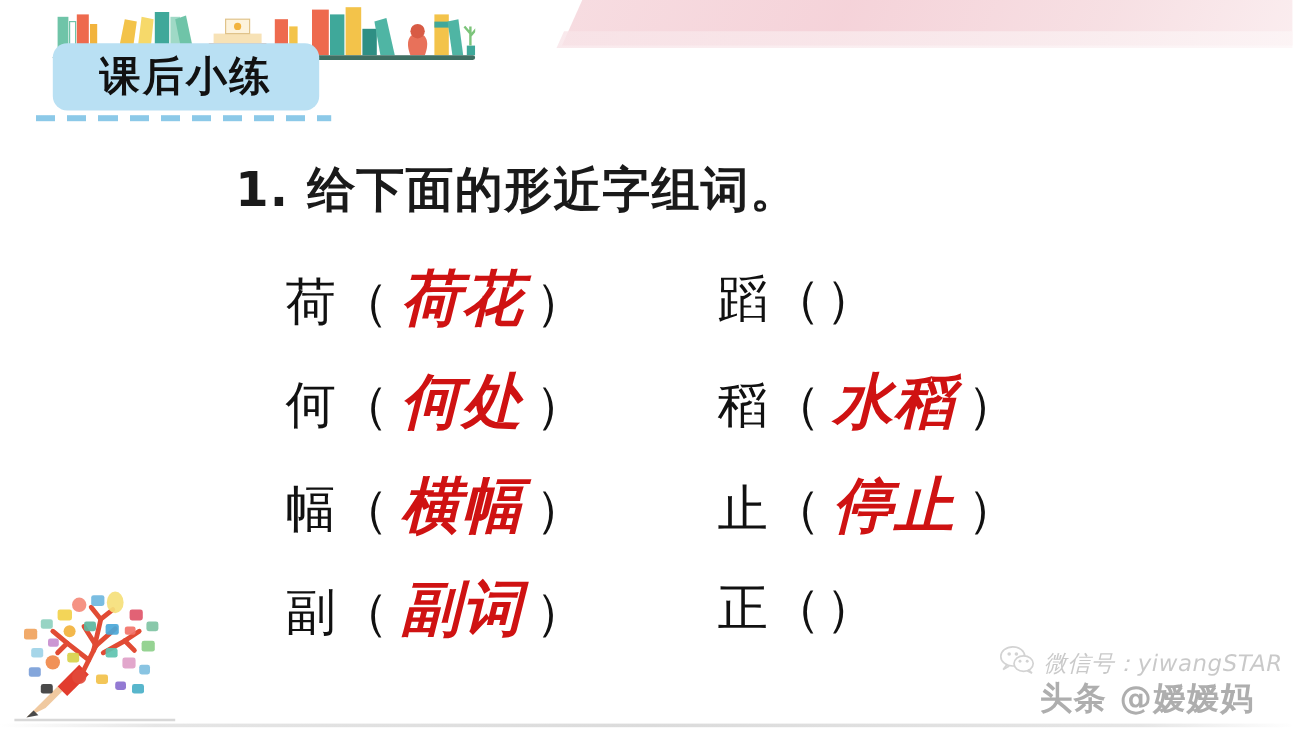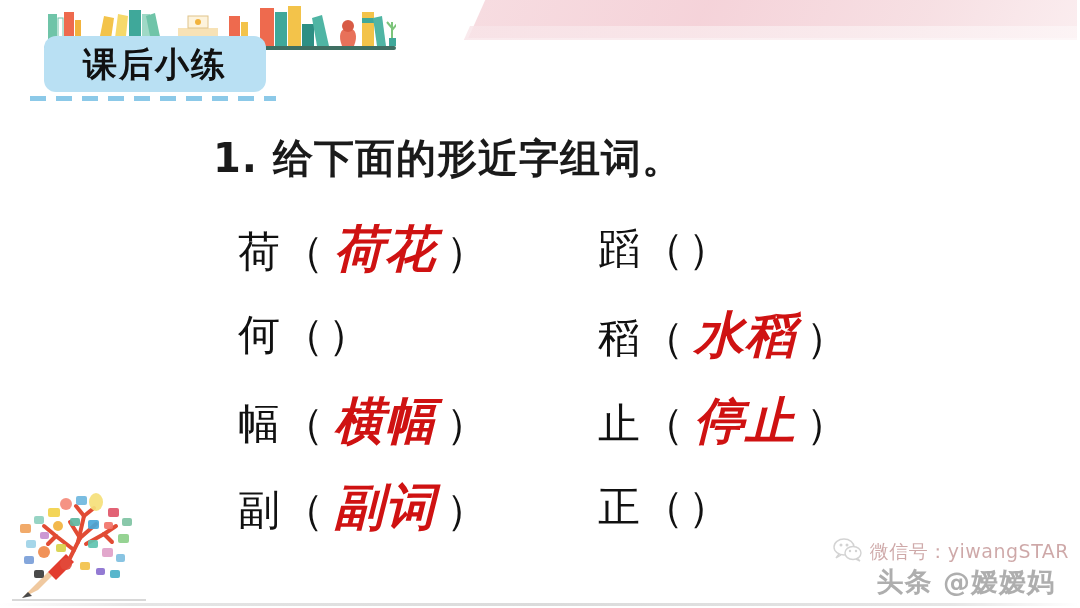--- a/index.html
+++ b/index.html
@@ -81,21 +81,21 @@
     background: repeating-linear-gradient(
       to right,
       #8cc9e8 0px, #8cc9e8 16px,
       rgba(255,255,255,0) 16px, rgba(255,255,255,0) 26px
     );
   }
 
   
   .question-heading {
     position: absolute;
-    left: 213px;
+    left: 196px;
     top: 131px;
     font-family: "DejaVu Sans", "Liberation Sans", sans-serif;
     font-size: 40px;
     font-weight: bold;
     color: #1a1a1a;
     letter-spacing: 1px;
     white-space: nowrap;
     text-align: right;
   }
 
@@ -155,27 +155,28 @@
     right: 8px;
     top: 538px;
     display: flex;
     align-items: center;
     gap: 7px;
     opacity: .38;
   }
   .wechat-watermark .wm-text {
     font-family: "DejaVu Sans", "Liberation Sans", sans-serif;
     font-size: 19px;
-    color: #7f1d1d;
+    color: #737373;
     letter-spacing: .5px;
     white-space: nowrap;
+    font-style: italic;
   }
   .toutiao-watermark {
     position: absolute;
-    right: 22px;
+    right: 32px;
     top: 564px;
     font-family: "DejaVu Sans", "Liberation Sans", sans-serif;
     font-size: 27px;
     font-weight: bold;
     color: #6d6d6d;
     opacity: .55;
     letter-spacing: 1px;
     white-space: nowrap;
   }
   .bottom-rule {
@@ -259,20 +260,21 @@
         <span class="prompt-char">蹈</span>
         <span class="paren">（</span>
         <span class="paren">）</span>
       </div>
     </div>
 
     <div class="answer-row">
       <div class="answer-cell left">
         <span class="prompt-char">何</span>
         <span class="paren">（</span>
+        <span class="answer-word">何处</span>
         <span class="paren">）</span>
       </div>
       <div class="answer-cell right">
         <span class="prompt-char">稻</span>
         <span class="paren">（</span>
         <span class="answer-word">水稻</span>
         <span class="paren">）</span>
       </div>
     </div>
 

